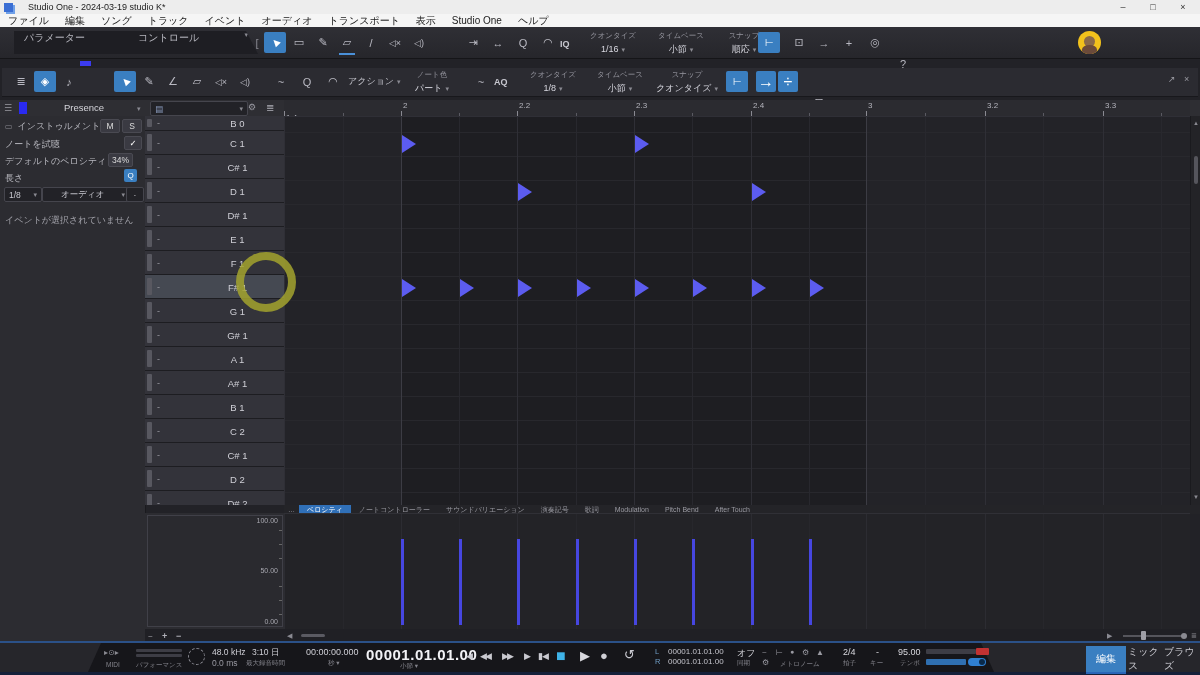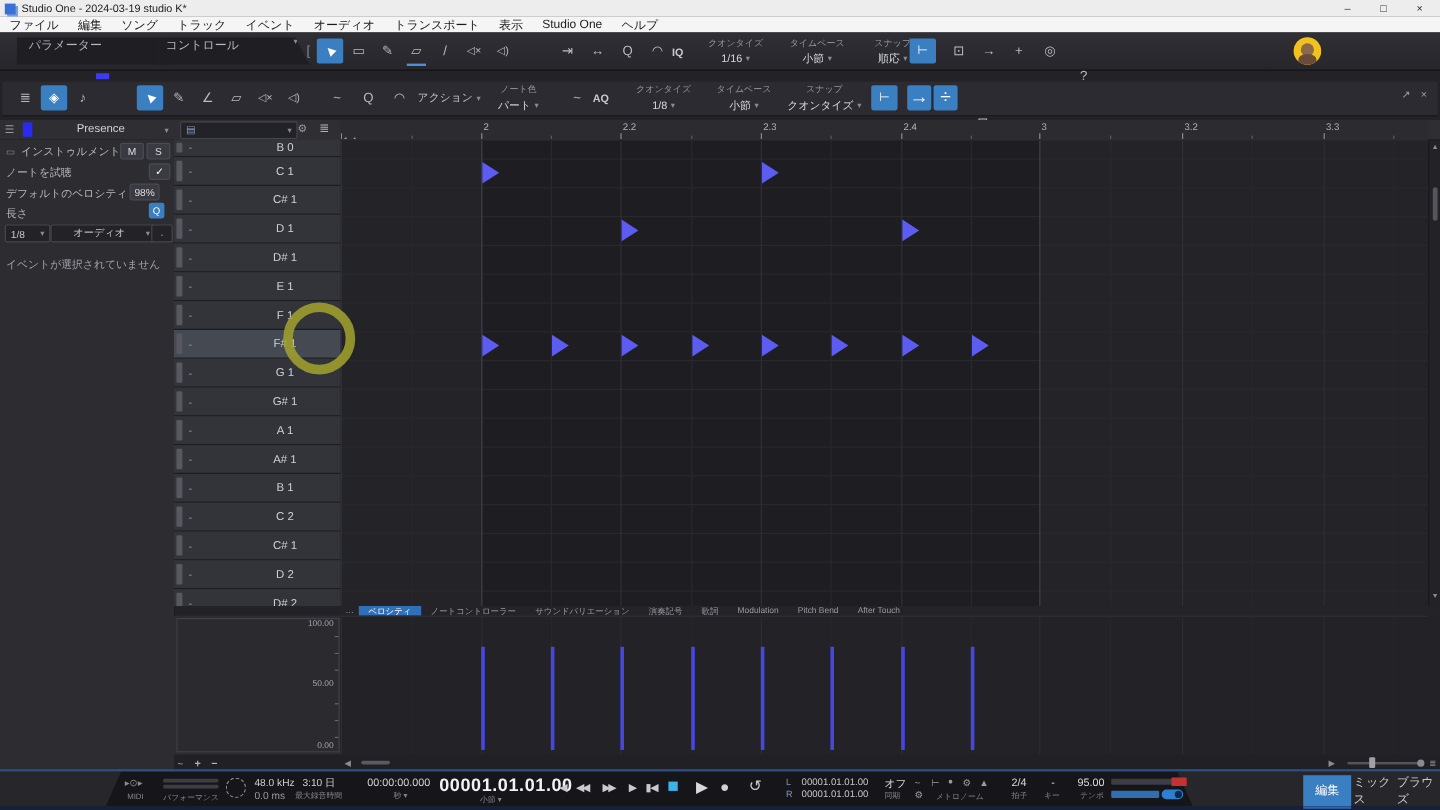--- a/index.html
+++ b/index.html
@@ -65,21 +65,21 @@
   #navbtns .nb{position:absolute;top:3px;height:26px;display:flex;align-items:center;justify-content:center;font-size:10px;color:#c9c9d0;}
   #bottomstrip{left:0;top:672px;width:1200px;height:3px;background:#15203a;}
 </style>
 </head>
 <body>
 
 <div id="root">
 
   <div class="abs flex" id="titlebar">
     <span class="abs" style="left:4px;top:3px;width:9px;height:9px;background:#3b6fd4;box-shadow:2px 2px 0 #6fa0e8;"></span>
-    <span style="margin-left:18px;">Studio One - 2024-03-19 studio K*</span>
+    <span style="margin-left:28px;">Studio One - 2024-03-19 studio K*</span>
     <span class="abs winbtn" style="left:1112px;top:1px;">–</span>
     <span class="abs winbtn" style="left:1142px;top:1px;">□</span>
     <span class="abs winbtn" style="left:1172px;top:1px;">×</span>
   </div>
 
   <div class="abs flex" id="menubar">
       <div class="menu-item">ファイル</div>
       <div class="menu-item">編集</div>
       <div class="menu-item">ソング</div>
       <div class="menu-item">トラック</div>
@@ -274,21 +274,21 @@
   <div class="abs" id="inspector">
     <div class="abs flex" style="left:5px;top:4px;width:135px;">
       <span style="color:#8a8a92;font-size:8px;">▭</span>
       <span style="margin-left:5px;">インストゥルメント</span>
     </div>
     <span class="abs badge" style="left:100px;top:3px;width:12px;justify-content:center;">M</span>
     <span class="abs badge" style="left:122px;top:3px;width:12px;justify-content:center;">S</span>
     <span class="abs" style="left:5px;top:22px;">ノートを試聴</span>
     <span class="abs badge" style="left:124px;top:20px;width:10px;justify-content:center;color:#fff;">✓</span>
     <span class="abs" style="left:5px;top:39px;">デフォルトのベロシティ</span>
-    <span class="abs badge" style="left:108px;top:37px;">98%</span>
+    <span class="abs badge" style="left:108px;top:37px;">34%</span>
     <span class="abs" style="left:5px;top:56px;">長さ</span>
     <span class="abs bluebtn" style="left:124px;top:53px;width:13px;height:13px;font-size:8px;">Q</span>
     <span class="abs selbox" style="left:4px;top:71px;width:28px;">
       <span>1/8</span>
         <span class="dd" style="margin-left:auto;">▾</span>
     </span>
     <span class="abs selbox" style="left:42px;top:71px;width:78px;">
       <span style="margin:0 auto;">オーディオ</span>
         <span class="dd">▾</span>
     </span>

